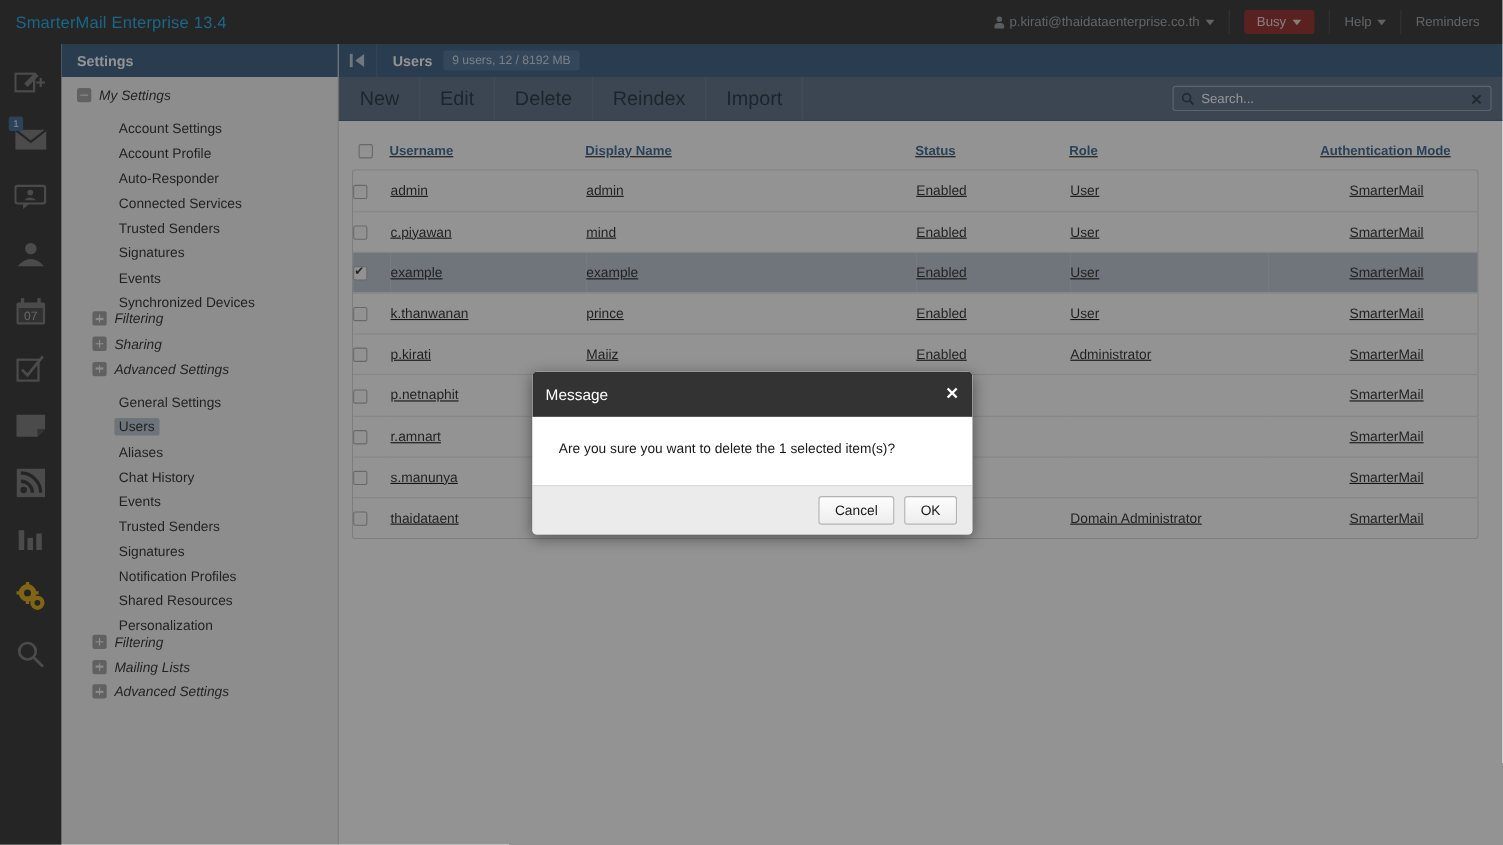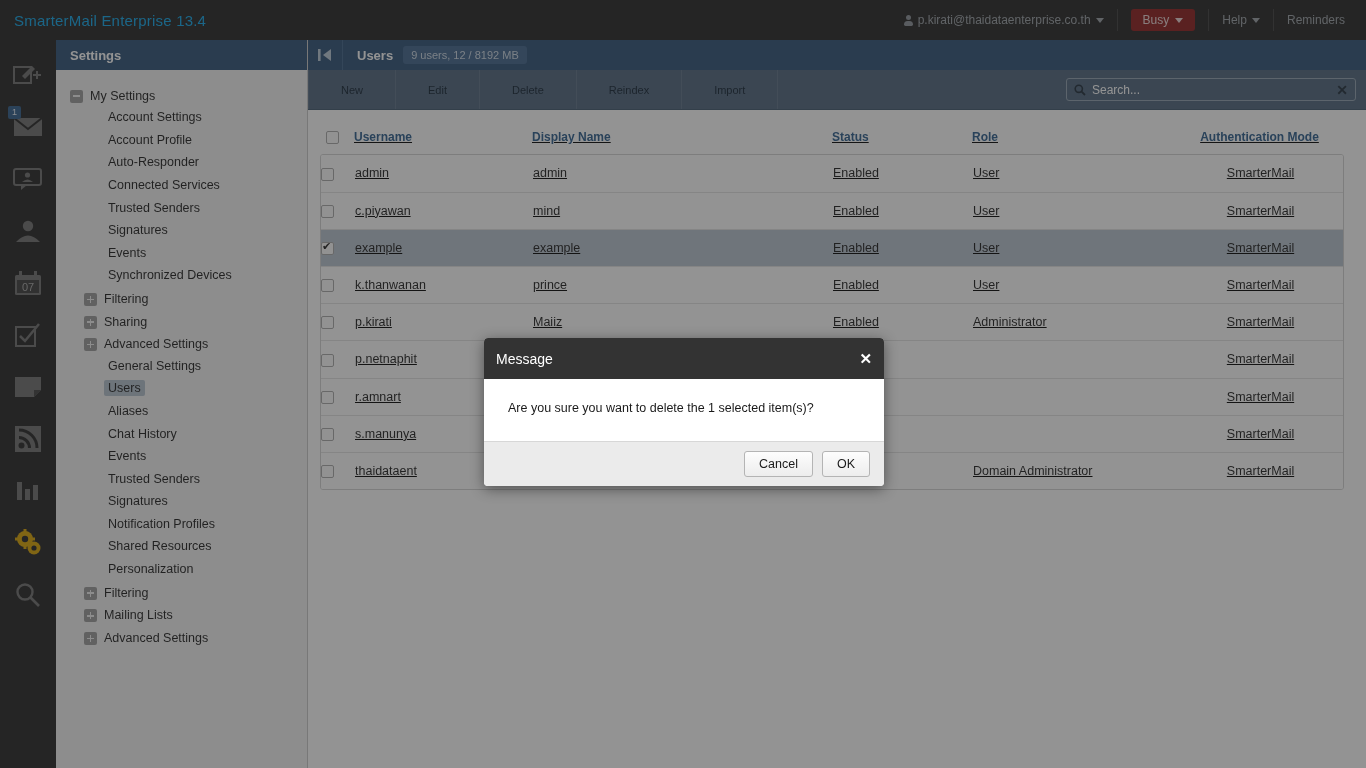--- a/index.html
+++ b/index.html
@@ -66,21 +66,21 @@
   .sidebar {
     position: absolute; left: 56px; top: 40px; width: 252px; height: 728px;
     background: #f3f3f3; border-right: 1px solid #c9c9c9;
   }
   .sidebar-head {
     height: 30px; background: #2d5076;
     color: #ffffff; font-size: 13px; font-weight: bold;
     display: flex; align-items: center; padding-left: 14px;
   }
   .tree { padding: 10px 0 0 0; font-size: 12.5px; color: #1b1b1b; }
-  .tnode { display: flex; align-items: flex-end; height: 22.6px; padding-left: 14px; }
+  .tnode { display: flex; align-items: flex-start; height: 22.6px; padding-left: 14px; font-style: italic; }
   .tbox {
     width: 13px; height: 13px; border-radius: 2px; background: #9b9b9b;
     color: #f1f1f1; font-size: 11px; line-height: 12px; text-align: center;
     margin-right: 7px; flex: none; font-weight: bold;
     display:flex; align-items:center; justify-content:center;
   }
   .tbox i { display:block; width:7px; height:1.5px; background:#f1f1f1; position:relative; }
   .tbox.plus i::after { content:""; position:absolute; left:2.75px; top:-2.75px; width:1.5px; height:7px; background:#f1f1f1; }
   .tleaf { padding-left: 48px; height: 22.6px; display: flex; align-items: flex-end; }
   .tleaf span.lbl { padding: 1px 4px; border-radius: 2px; }
@@ -98,21 +98,21 @@
   .head-title { font-size: 13px; font-weight: bold; padding: 0 10px 0 14px; }
   .head-pill {
     background: #40648c; color: #cdd9e5; font-size: 11px;
     border-radius: 3px; padding: 3px 8px;
   }
   .toolbar {
     height: 40px; background: #4e657d; display: flex; align-items: stretch;
     border-bottom: 1px solid #3f566d; position: relative;
   }
   .tbtn {
-    display: flex; align-items: center; padding: 0 32px; font-size: 11px;
+    display: flex; align-items: center; padding: 0 18px; font-size: 18px;
     color: #102030; border-right: 1px solid #5e7389;
   }
   .tbtn:first-child { border-left: 1px solid #5e7389; }
   .searchwrap { margin-left: auto; display: flex; align-items: center; padding-right: 10px; }
   .searchbox {
     width: 290px; height: 23px; background: transparent;
     border: 1px solid #90a0b0; border-radius: 3px;
     display: flex; align-items: center; padding: 0 7px; gap: 6px;
   }
   .searchbox .ph { color: #ffffff; font-size: 12px; flex: 1; }

